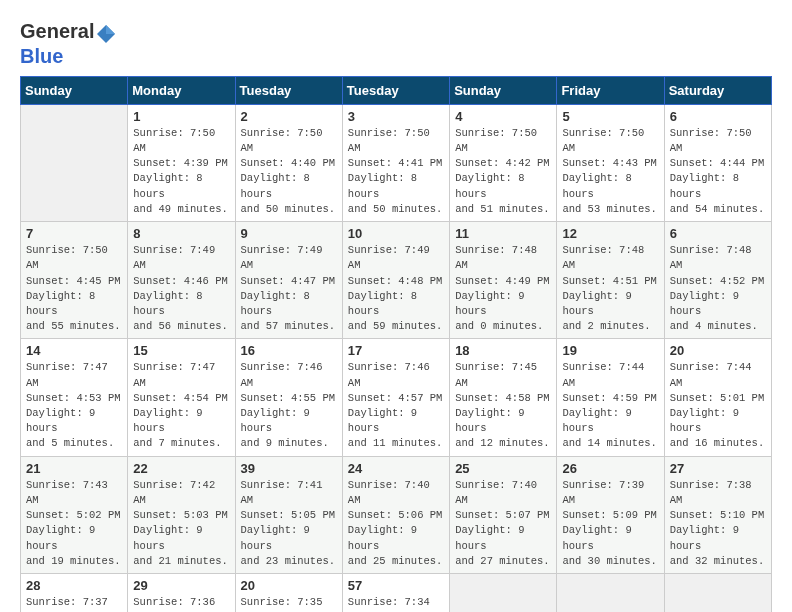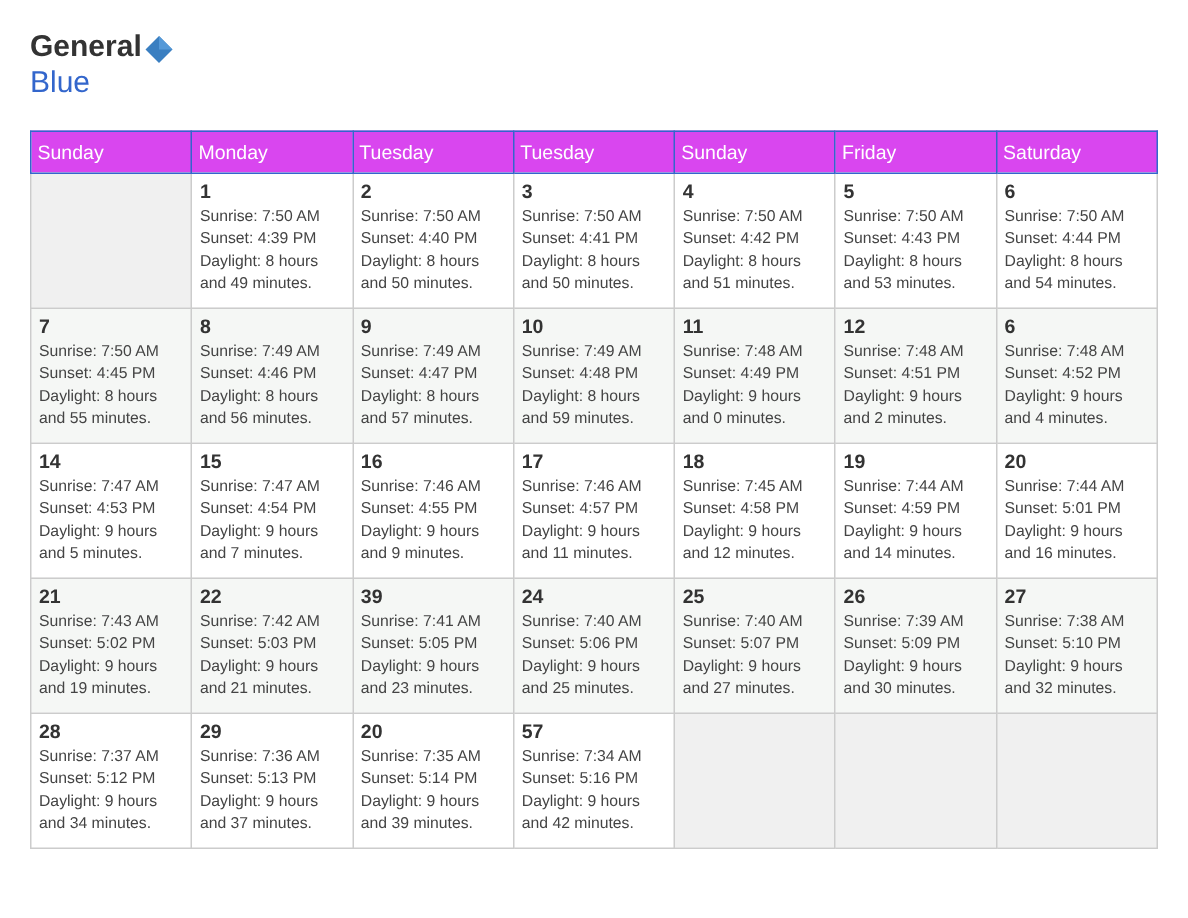--- a/index.html
+++ b/index.html
@@ -7,21 +7,21 @@
       font-family: Arial, sans-serif;
       background: #fff;
       width: 792px;
       min-height: 612px;
       padding: 20px;
     }
     .header {
       display: flex;
       justify-content: space-between;
       align-items: flex-start;
-      margin-bottom: 20px;
+      margin-bottom: 8px;
     }
     .logo {
       display: flex;
       align-items: center;
     }
     .title-section {
       text-align: right;
     }
     .month-title {
       font-size: 32px;
@@ -31,26 +31,26 @@
     .location-title {
       font-size: 16px;
       color: #555;
     }
     .calendar-table {
       width: 100%;
       border-collapse: collapse;
       font-size: 11px;
     }
     .calendar-table th {
-      background-color: #d946ef;
+      background-color: #0c4a6e;
       color: #fff;
       padding: 6px 4px;
       text-align: left;
       font-size: 13px;
-      font-weight: normal;
+      font-weight: bold;
       border: 1px solid #3366cc;
     }
     .calendar-table td {
       border: 1px solid #ccc;
       vertical-align: top;
       padding: 4px 5px;
       height: 90px;
       width: calc(100% / 7);
       background: #fff;
     }
@@ -60,20 +60,21 @@
     .day-number {
       font-size: 13px;
       font-weight: bold;
       color: #333;
       margin-bottom: 2px;
     }
     .day-info {
       color: #444;
       font-size: 10.5px;
       line-height: 1.45;
+      font-family: Liberation Mono, monospace;
     }
     
     .week-row-light td {
       background: #fff;
     }
     .week-row-light td.empty {
       background: #f0f0f0;
     }
     .week-row-shaded td {
       background: #f5f7f5;
@@ -82,21 +83,21 @@
 </head>
 <body>
 
 <div class="header">
   <div class="logo">
     <div>
       <span style="font-size:20px;font-weight:bold;color:#333;">General</span><svg width="22" height="22" viewBox="0 0 22 22" style="vertical-align:middle;margin:0 1px;">
           <polygon points="11,2 20,11 11,20 2,11" fill="#3a7fc1"></polygon>
           <polygon points="11,2 20,11 11,11" fill="#5599d8"></polygon>
         </svg><br>
-      <span style="font-size:20px;font-weight:normal;color:#3366cc;">Blue</span>
+      <span style="font-size:20px;font-weight:bold;color:#3366cc;">Blue</span>
     </div>
   </div>
   <div class="title-section">
     <div class="month-title"></div>
     <div class="location-title"></div>
   </div>
 </div>
 
 <table class="calendar-table">
   <thead>

